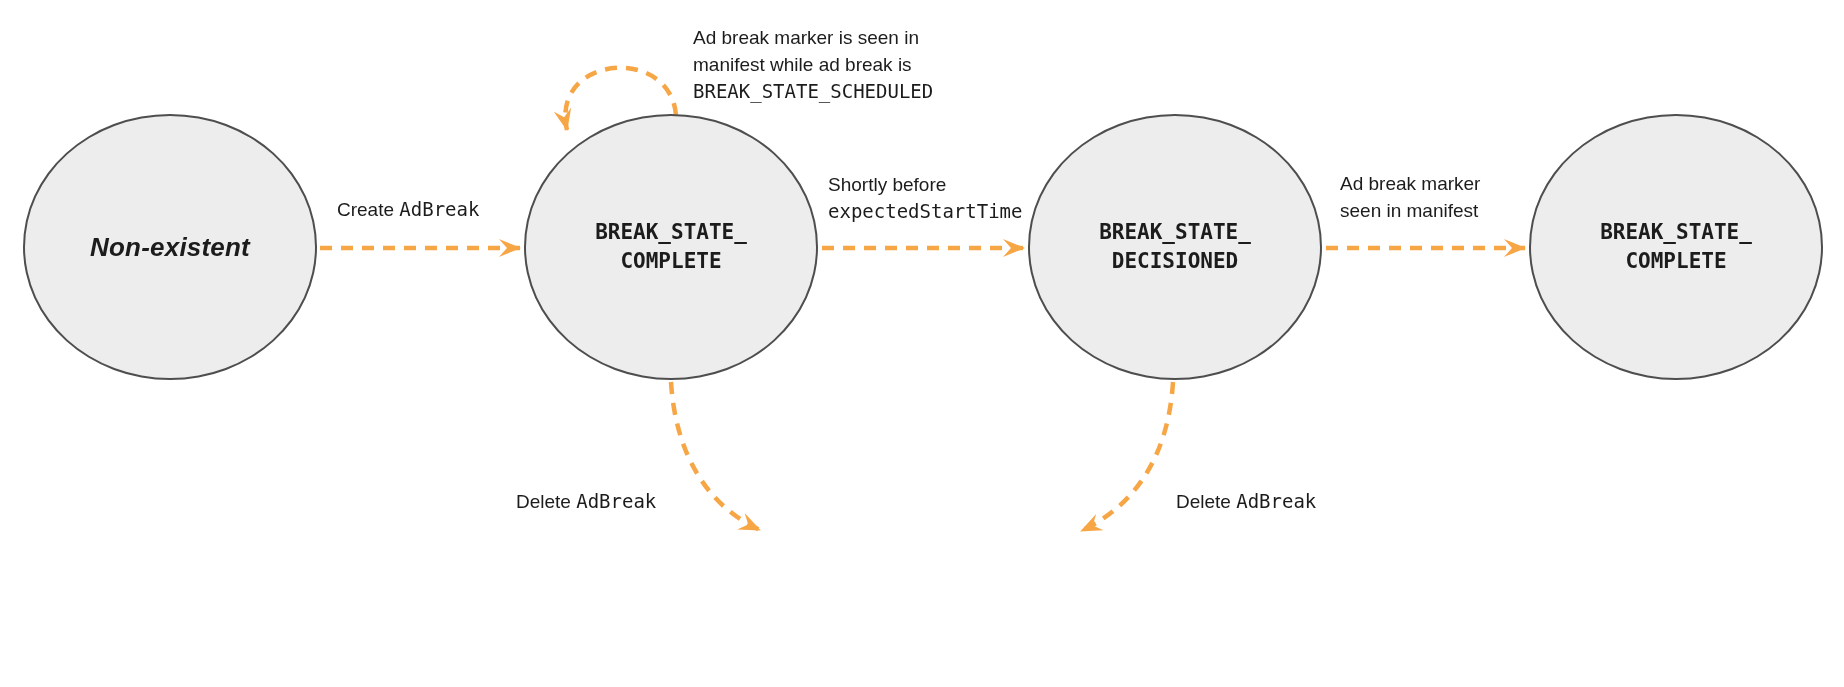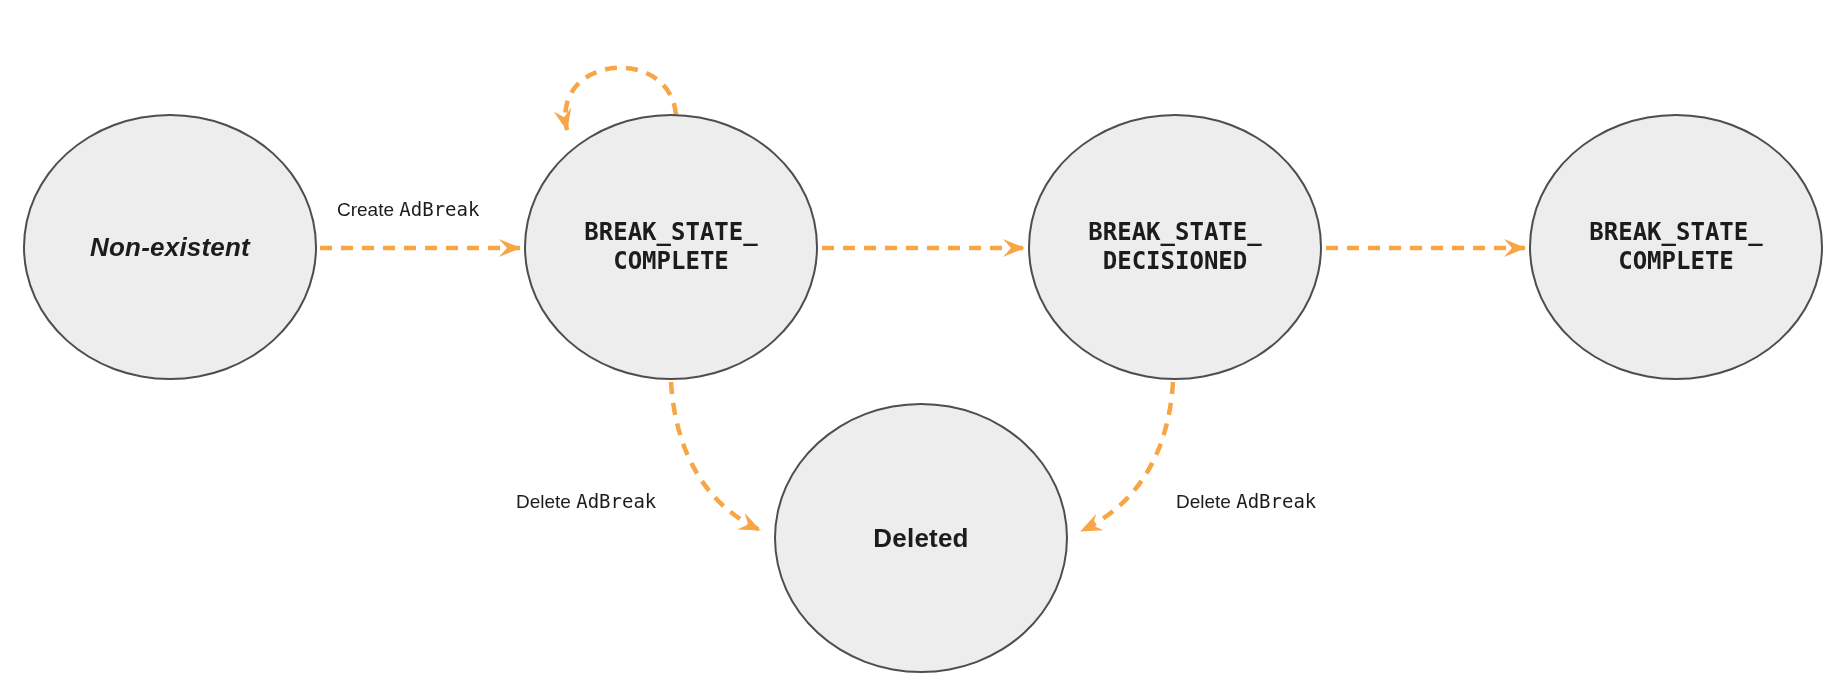--- a/index.html
+++ b/index.html
@@ -33,21 +33,21 @@
   .s1{left:23px;top:114px;width:294px;height:266px;font-style:italic;}
   .s2{left:524px;top:114px;width:294px;height:266px;}
   .s3{left:1028px;top:114px;width:294px;height:266px;}
   .s4{left:1529px;top:114px;width:294px;height:266px;}
   .s5{left:774px;top:403px;width:294px;height:270px;}
   .state-label{
     font-weight:bold;font-size:26px;letter-spacing:.2px;
   }
   .state-mono{
     font-family:"DejaVu Sans Mono",monospace;
-    font-weight:bold;font-size:24px;line-height:29px;
+    font-weight:bold;font-size:21px;line-height:29px;
     letter-spacing:0;
   }
   .edge-label{
     position:absolute;
     font-size:19px;line-height:27px;
     white-space:nowrap;
   }
   .mono{font-family:"DejaVu Sans Mono",monospace;font-size:19px;}
 </style>
 </head>
@@ -87,30 +87,40 @@
     </div>
   </div>
 
   <div class="state s4">
     <div class="state-mono">
       <div>BREAK_STATE_</div>
       <div>COMPLETE</div>
     </div>
   </div>
 
-  <div class="state s5">
-    <div class="state-label">Deleted</div>
-  </div>
 
   <div class="edge-label" style="left:337px;top:196px">
     <span>Create </span><span class="mono">AdBreak</span>
   </div>
 
+  <div class="edge-label" style="left:693px;top:24px">
+    <div>Ad break marker is seen in</div>
+    <div>manifest while ad break is</div>
+    <div class="mono">BREAK_STATE_SCHEDULED</div>
+  </div>
 
+  <div class="edge-label" style="left:828px;top:171px">
+    <div>Shortly before</div>
+    <div class="mono">expectedStartTime</div>
+  </div>
 
+  <div class="edge-label" style="left:1340px;top:170px">
+    <div>Ad break marker</div>
+    <div>seen in manifest</div>
+  </div>
 
   <div class="edge-label" style="left:516px;top:488px">
     <span>Delete </span><span class="mono">AdBreak</span>
   </div>
 
   <div class="edge-label" style="left:1176px;top:488px">
     <span>Delete </span><span class="mono">AdBreak</span>
   </div>
 
 </div>

